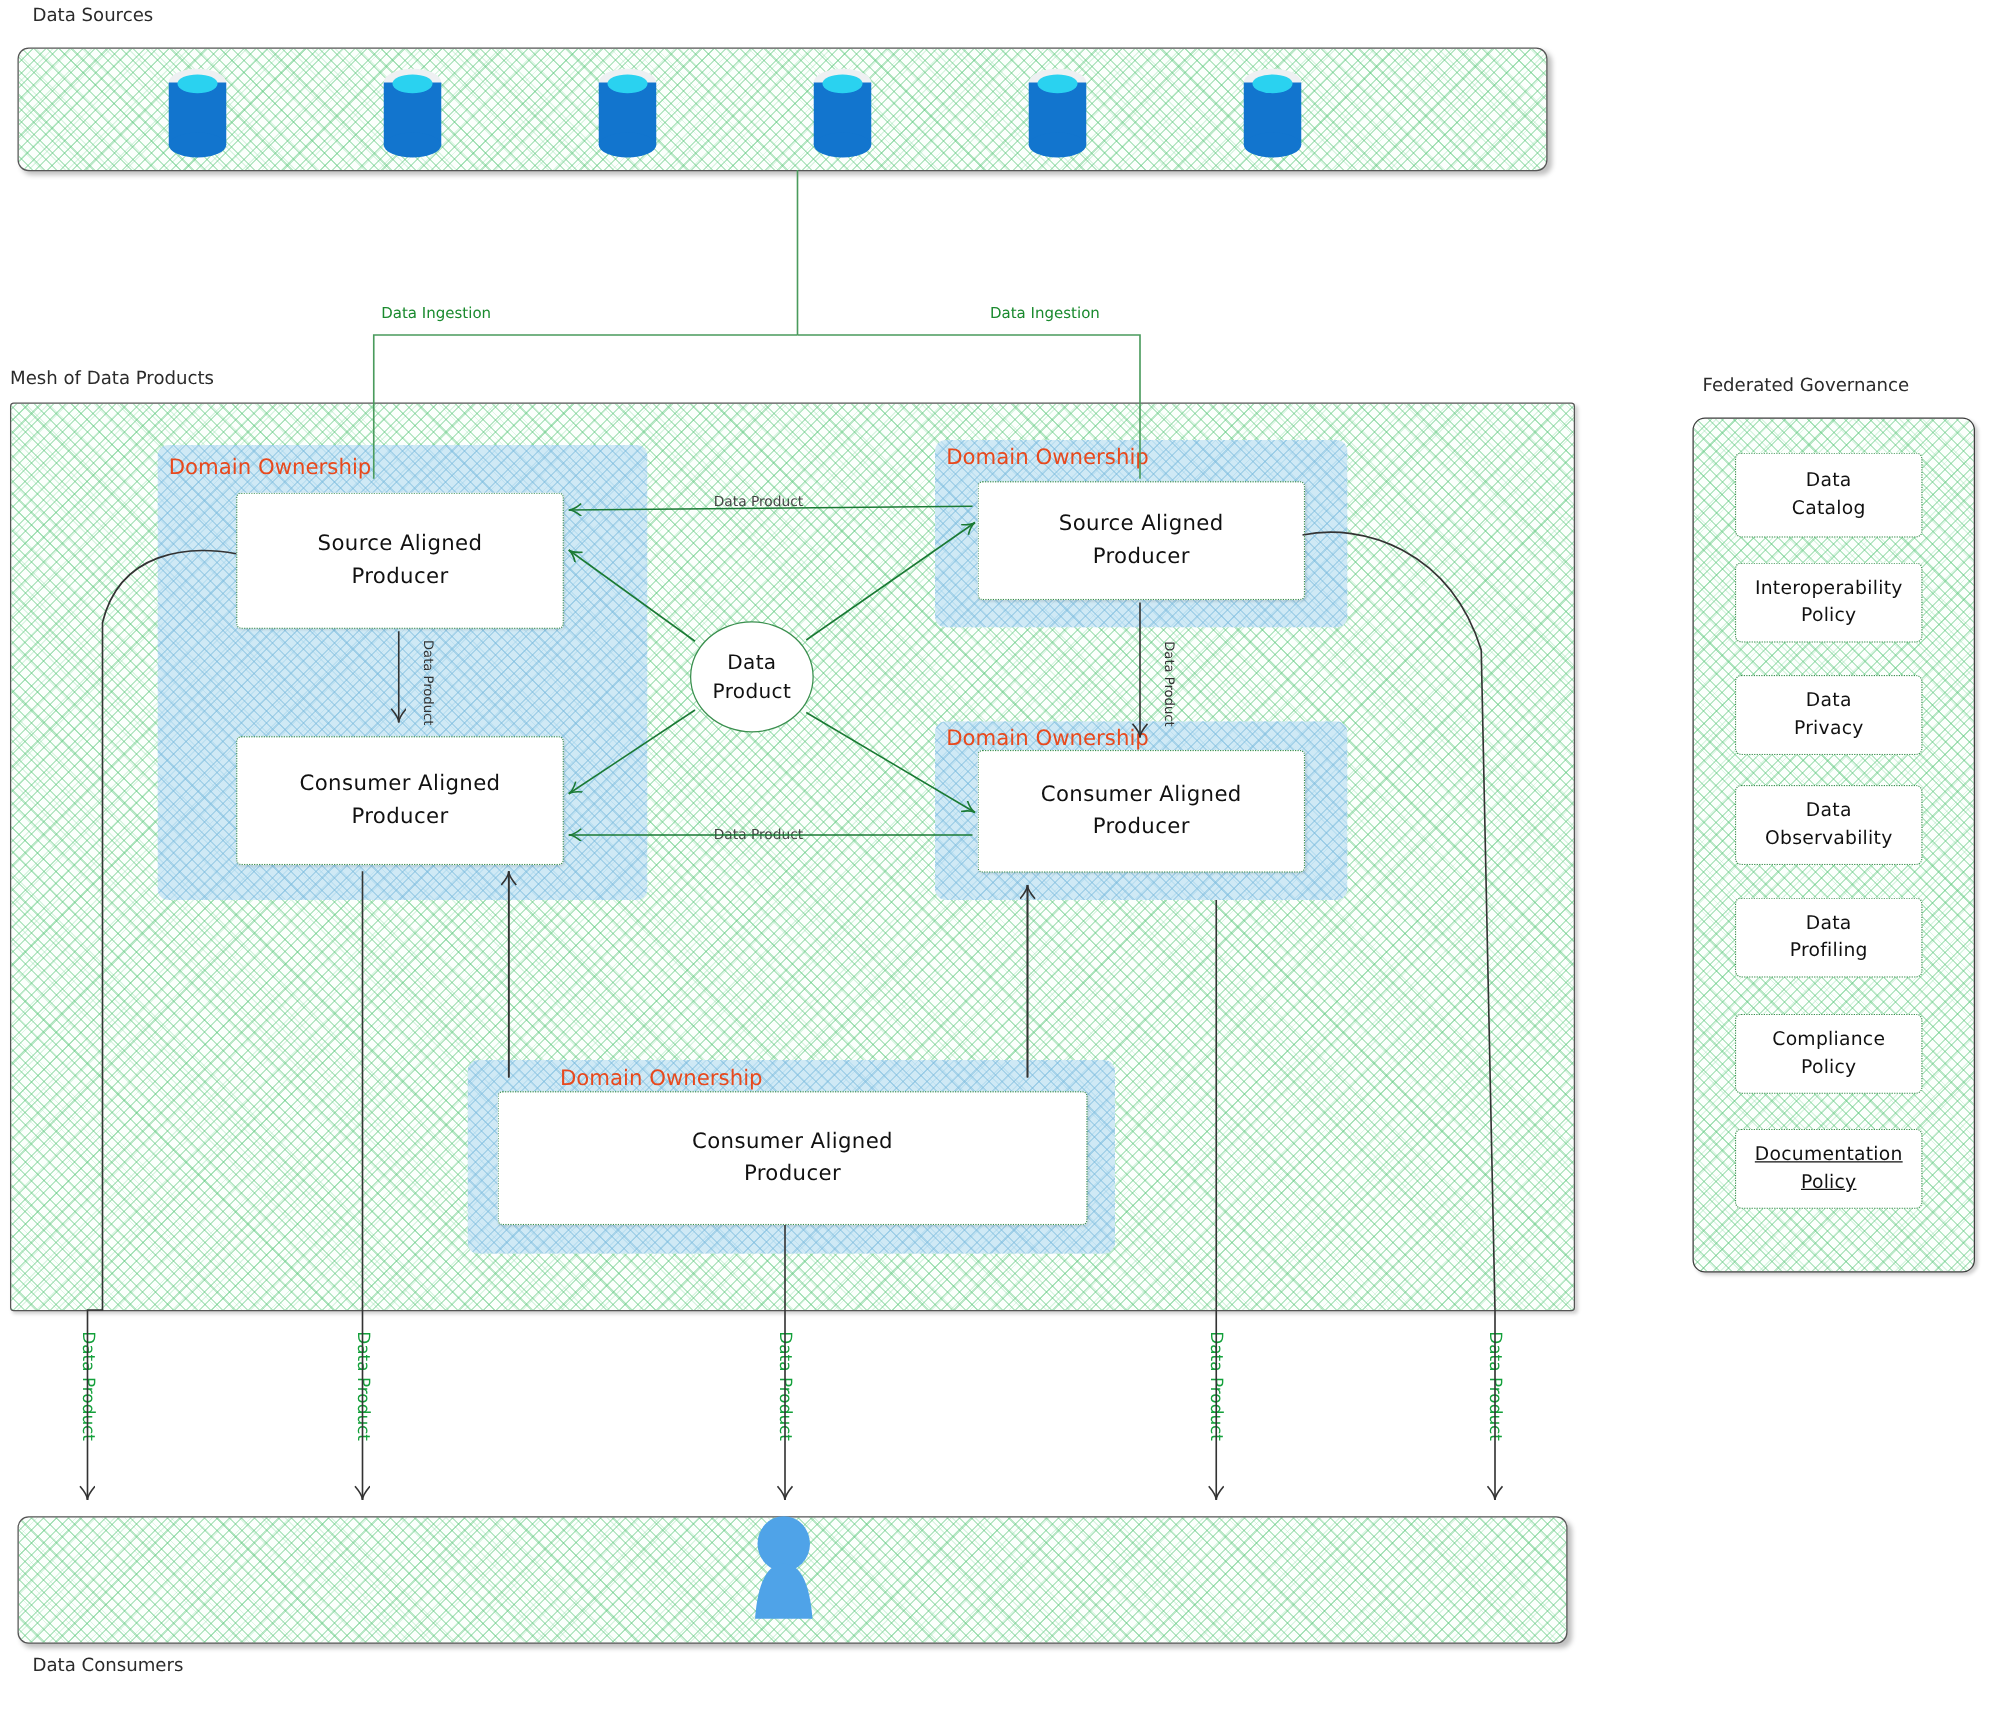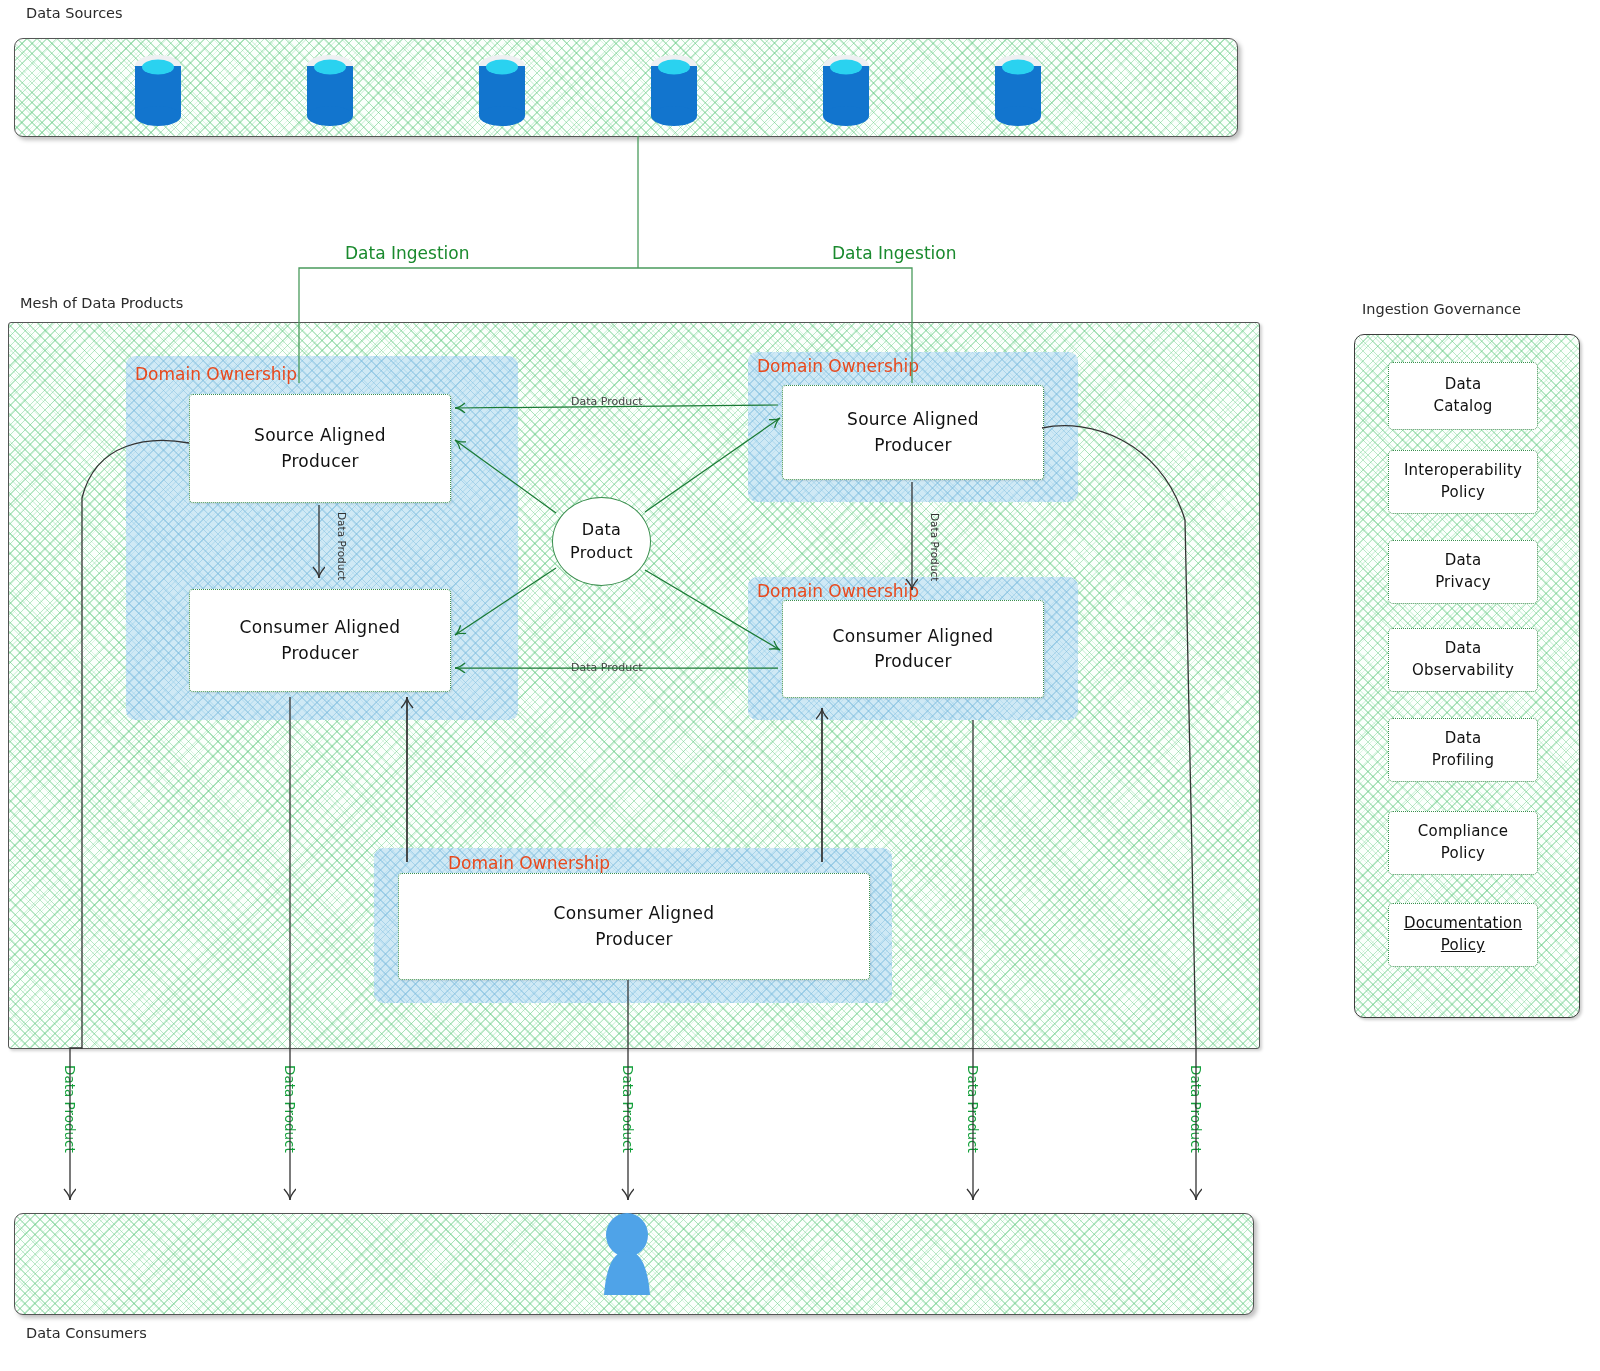--- a/index.html
+++ b/index.html
@@ -43,21 +43,21 @@
         display:flex;align-items:center;justify-content:center;text-align:center;
         font-size:16px;color:#111;line-height:1.4;letter-spacing:.3px;z-index:6;}
 
   .gov-panel{position:absolute;border:1.6px solid #3d3d3d;border-radius:10px;
         box-shadow:2px 2px 3px rgba(0,0,0,.2);}
   .gov-item{position:absolute;left:34px;width:148px;background:#fff;
         border:1.3px dotted #3a8f4e;border-radius:5px;
         display:flex;align-items:center;justify-content:center;text-align:center;
         font-size:15px;color:#111;line-height:1.45;letter-spacing:.2px;}
 
-  .edge-label{position:absolute;font-size:17px;color:#1a8a2e;white-space:nowrap;margin-left:40px;}
+  .edge-label{position:absolute;font-size:12px;color:#1a8a2e;white-space:nowrap;}
   .edge-label-sm{position:absolute;font-size:11px;color:#444;white-space:nowrap;}
   .vert-label{position:absolute;font-size:13.5px;color:#13a03a;white-space:nowrap;
         transform-origin:left top;transform:rotate(90deg);}
   .vert-label-dark{position:absolute;font-size:10.5px;color:#333;white-space:nowrap;
         transform-origin:left top;transform:rotate(90deg);}
 
   svg.overlay{position:absolute;left:0;top:0;width:1600px;height:1371px;pointer-events:none;}
   svg.icons{position:absolute;pointer-events:none;}
 </style>
 </head>
@@ -101,21 +101,21 @@
       </g>
       <g>
         <ellipse cx="1004" cy="28" rx="23" ry="11" fill="#eef0f2"></ellipse>
         <rect x="981" y="28" width="46" height="50" fill="#1275ce"></rect>
         <ellipse cx="1004" cy="78" rx="23" ry="10" fill="#1275ce"></ellipse>
         <ellipse cx="1004" cy="29" rx="16" ry="7.5" fill="#2ad2f0"></ellipse>
       </g>
     </g>
 </svg>
 
-<div class="outer-label" style="left:8px;top:295px;margin-left:12px;">Mesh of Data Products</div>
+<div class="outer-label" style="left:8px;top:295px;">Mesh of Data Products</div>
 
 <div class="mesh hatch-green" style="left:8px;top:322px;width:1250px;height:725px;"></div>
 
 <div class="edge-label" style="left:305px;top:243px;">Data Ingestion</div>
 <div class="edge-label" style="left:792px;top:243px;">Data Ingestion</div>
 
 <div class="domain hatch-blue" style="left:126px;top:356px;width:392px;height:364px;"></div>
 <div class="domain-label" style="left:135px;top:364px;">Domain Ownership</div>
 
 <div class="domain hatch-blue" style="left:748px;top:352px;width:330px;height:150px;"></div>
@@ -165,21 +165,21 @@
 <div class="dp-circle" style="left:552px;top:497px;width:97px;height:87px;">
   <span id="dp-center">Data<br>Product</span>
 </div>
 
 <div class="edge-label-sm" style="left:571px;top:395px;">Data Product</div>
 <div class="edge-label-sm" style="left:571px;top:661px;">Data Product</div>
 
 <div class="vert-label-dark" style="left:348px;top:512px;">Data Product</div>
 <div class="vert-label-dark" style="left:941px;top:513px;">Data Product</div>
 
-<div class="outer-label" style="left:1362px;top:301px;">Ingestion Governance</div>
+<div class="outer-label" style="left:1362px;top:301px;">Federated Governance</div>
 
 <div class="gov-panel hatch-green" style="left:1354px;top:334px;width:224px;height:682px;"></div>
 
 <div id="gov-items">
     <div class="gov-item" style="top: 362px; left: 1388px; position: absolute; height: 66px;">
       <span>Data<br>Catalog</span>
     </div>
     <div class="gov-item" style="top: 450px; left: 1388px; position: absolute; height: 62px;">
       <span>Interoperability<br>Policy</span>
     </div>

